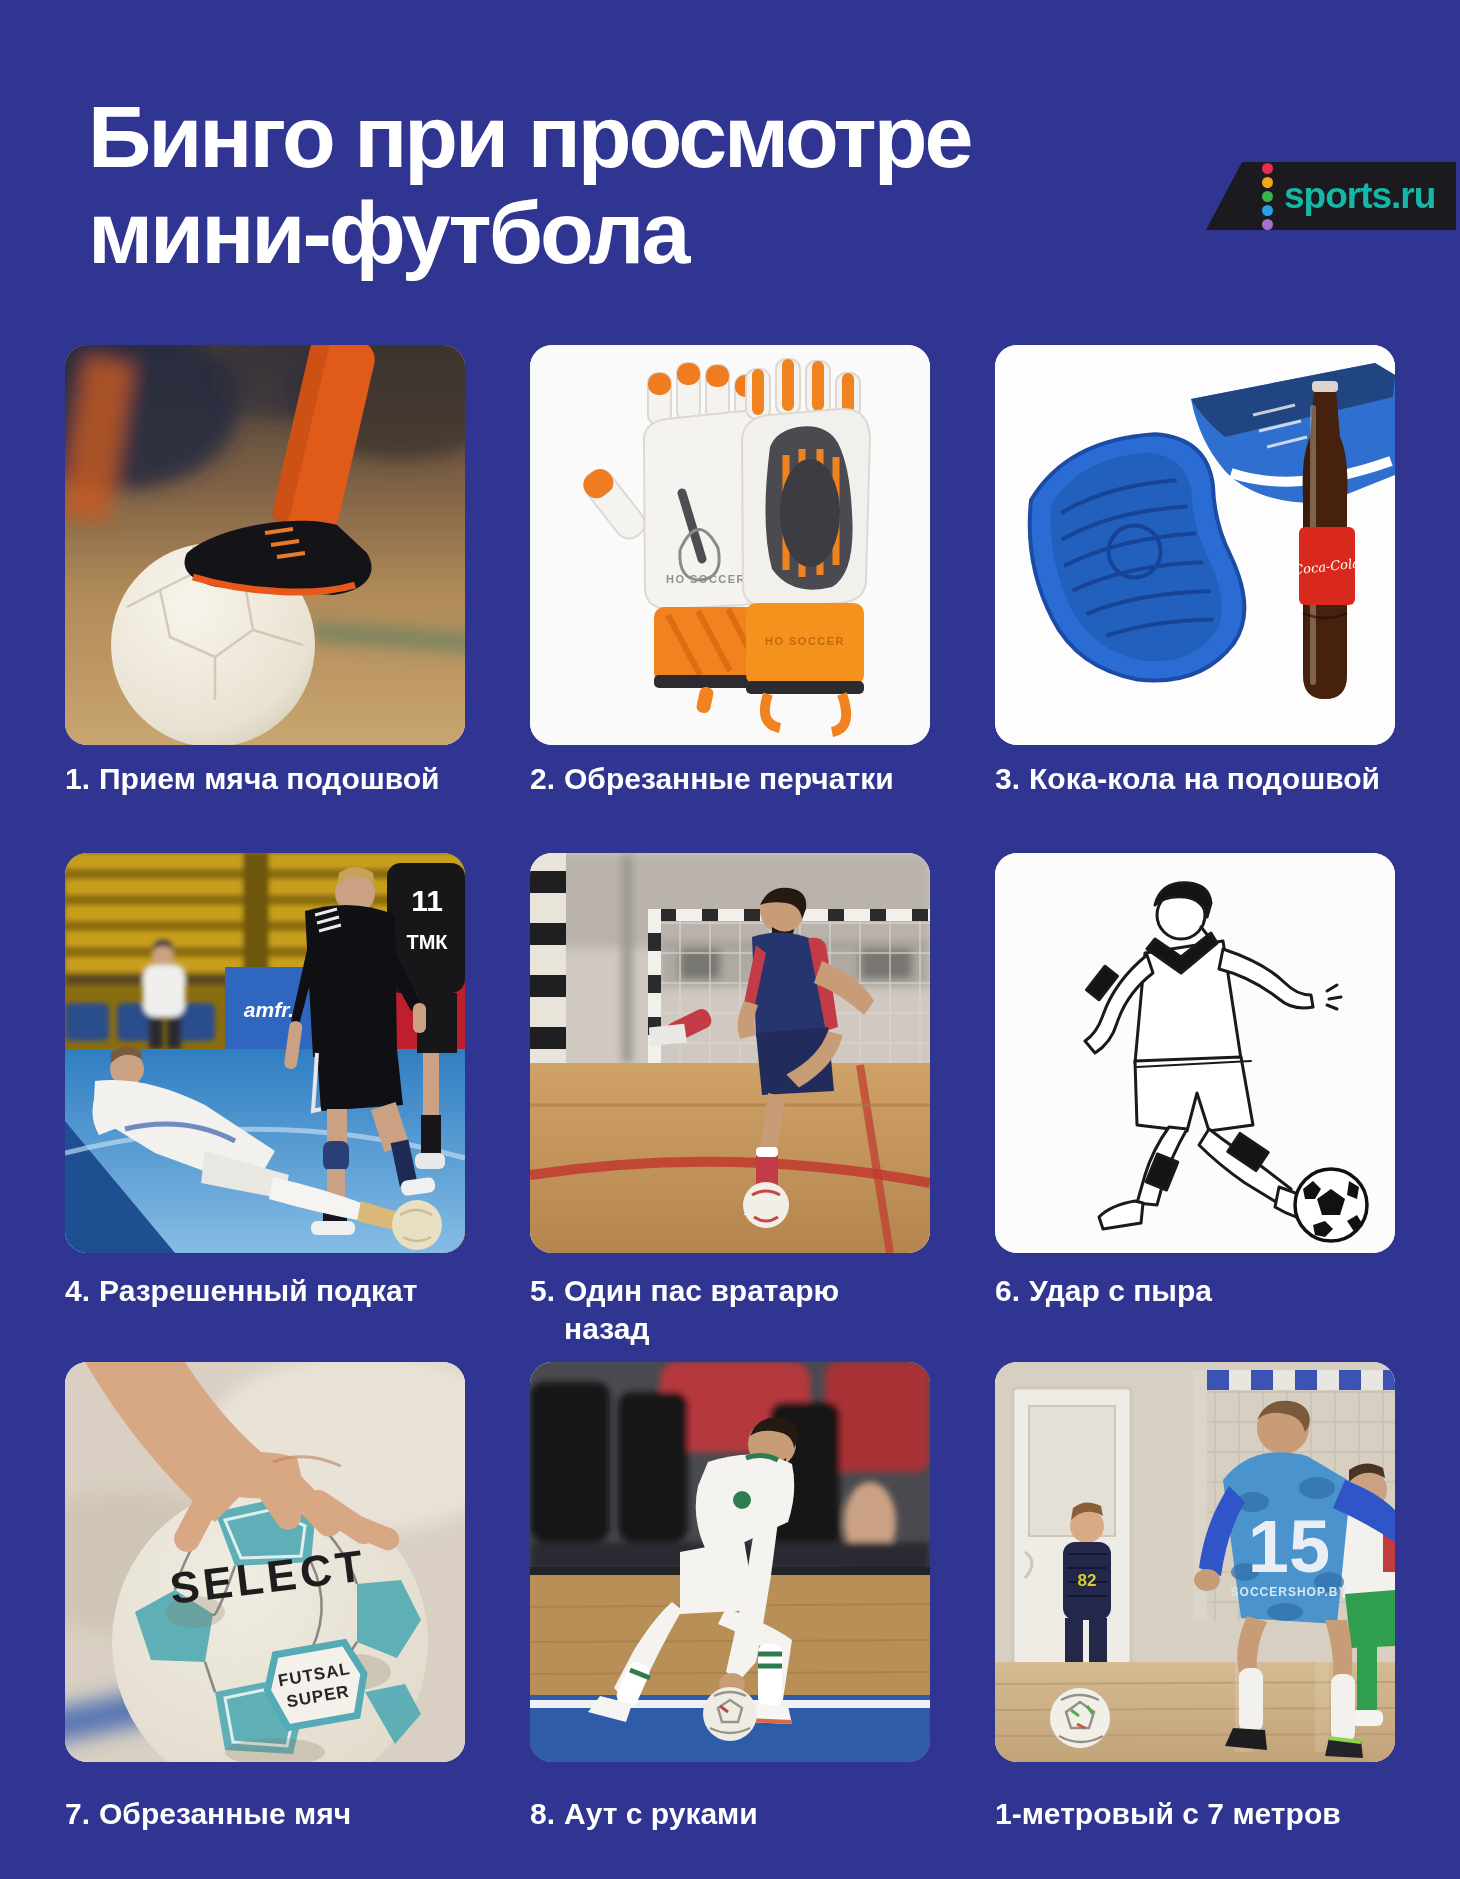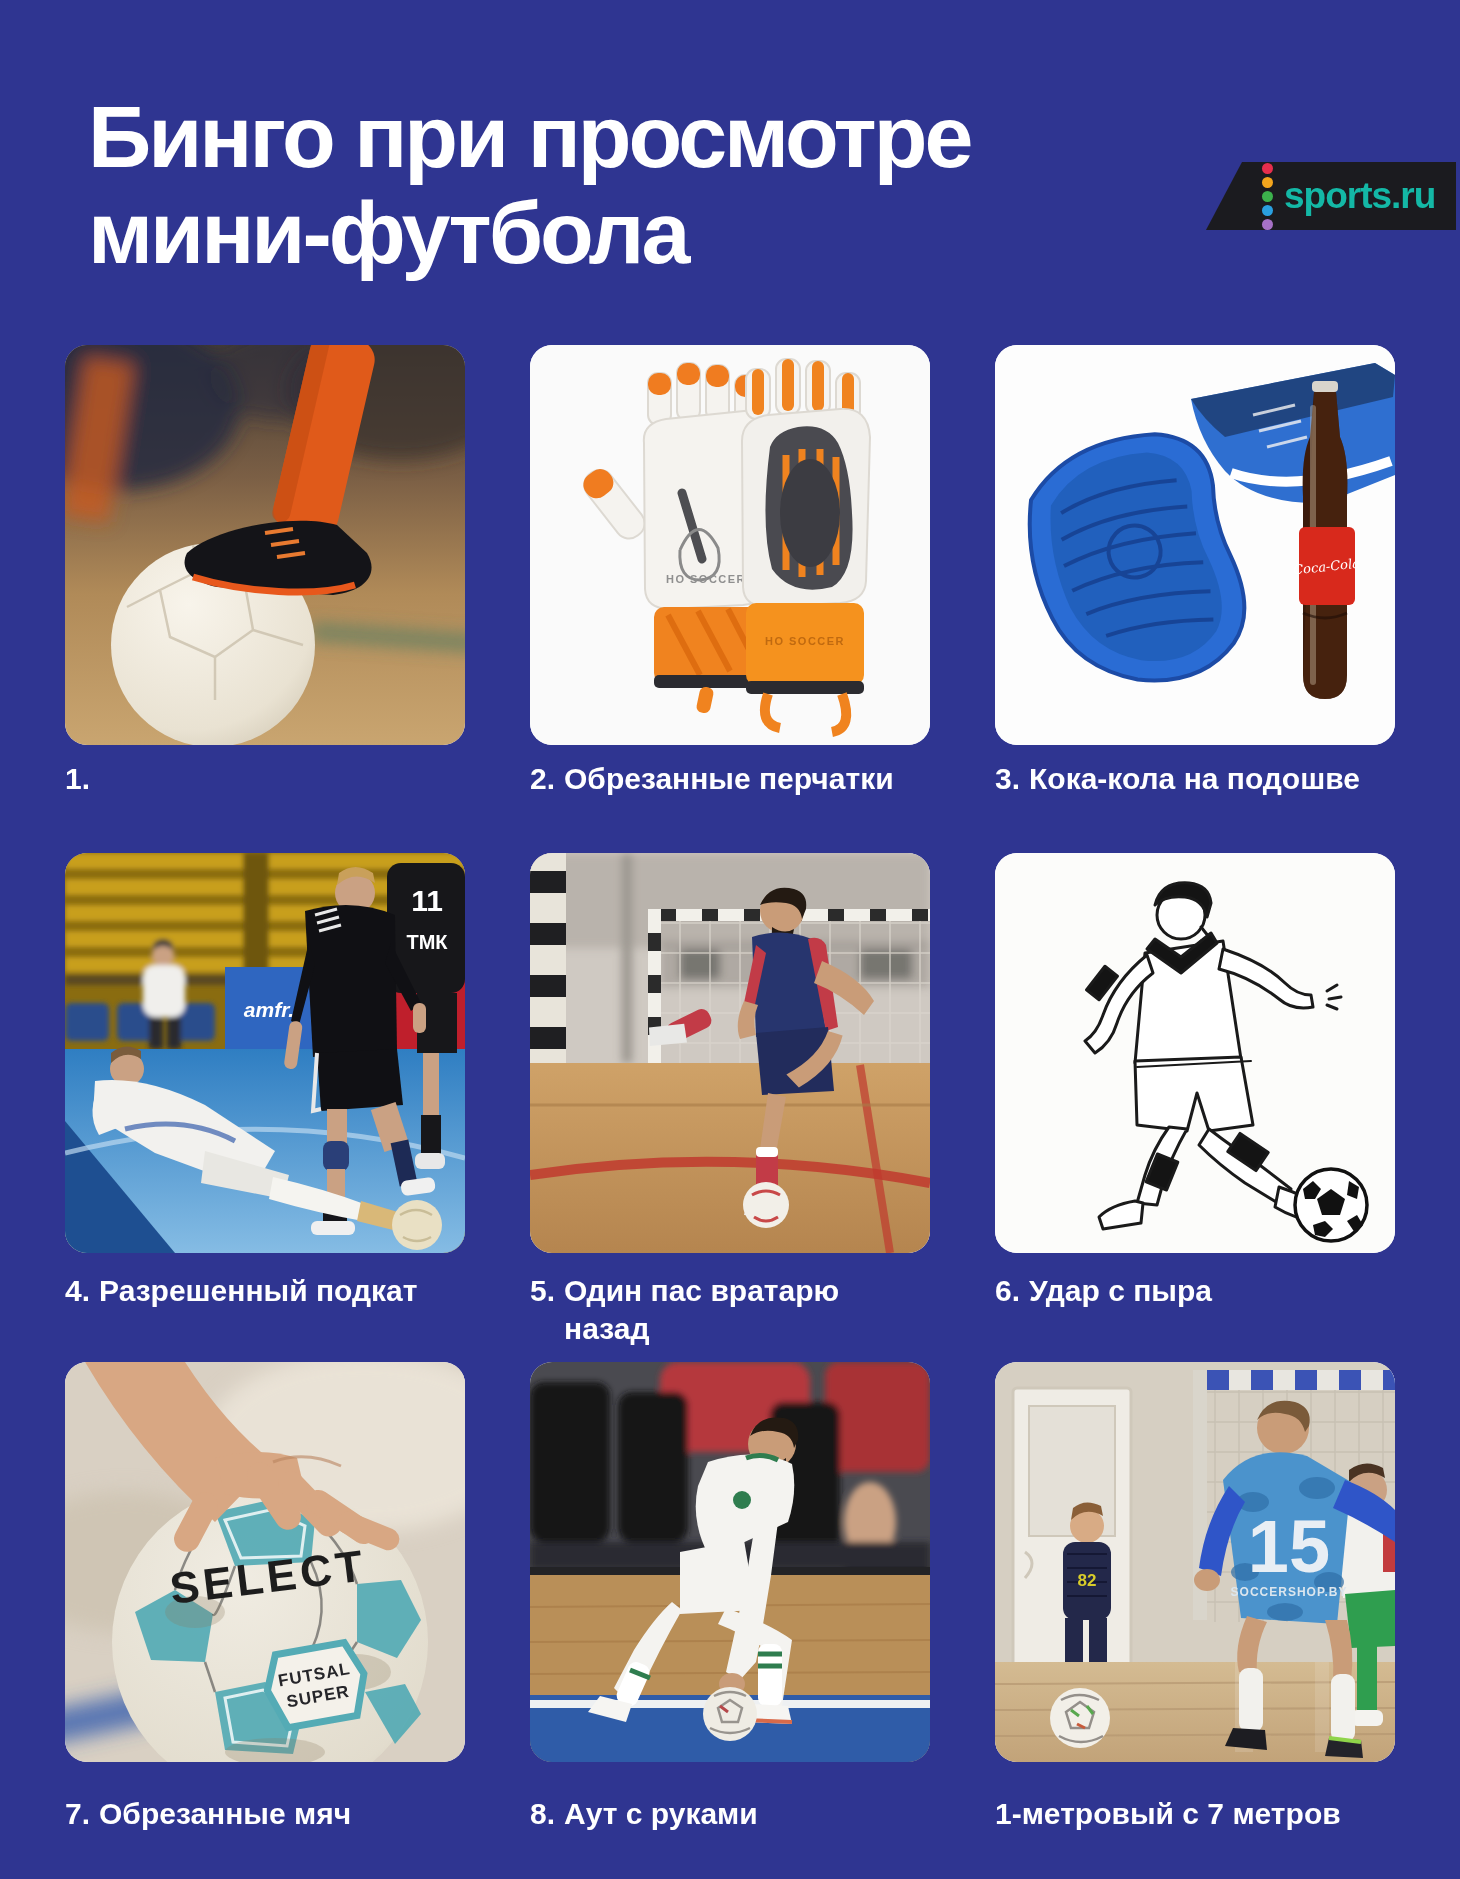--- a/index.html
+++ b/index.html
@@ -194,28 +194,29 @@
     <rect x="315" y="60" width="6" height="280" rx="3" fill="#e8d9c0" opacity="0.35"></rect>
     <rect x="304" y="182" width="56" height="78" rx="6" fill="#d8291c"></rect>
     <text x="332" y="226" class="script" font-size="13" fill="#ffffff" text-anchor="middle" transform="rotate(-6 332 226)">Coca-Cola</text>
     <path d="M308,268 q22,10 44,0" stroke="#1e0d06" stroke-width="3" fill="none" opacity="0.6"></path>
   </g>
 </svg>
 </div>
 
 <div class="caption" style="left:65px;top:760px">
   <span class="num">1.</span>
+  <span class="txt">Прием мяча подошвой</span>
 </div>
 <div class="caption" style="left:530px;top:760px">
   <span class="num">2.</span>
   <span class="txt">Обрезанные перчатки</span>
 </div>
 <div class="caption" style="left:995px;top:760px">
   <span class="num">3.</span>
-  <span class="txt">Кока-кола на подошве</span>
+  <span class="txt">Кока-кола на подошвой</span>
 </div>
 
 <div class="photo" style="left:65px;top:853px">
 <svg viewBox="0 0 400 400">
   <defs>
     <linearGradient id="c4floor" x1="0" y1="0" x2="0" y2="1">
       <stop offset="0" stop-color="#2f7ec2"></stop>
           <stop offset="1" stop-color="#85bce4"></stop>
     </linearGradient>
     <filter id="b3" x="-20%" y="-20%" width="140%" height="140%">

